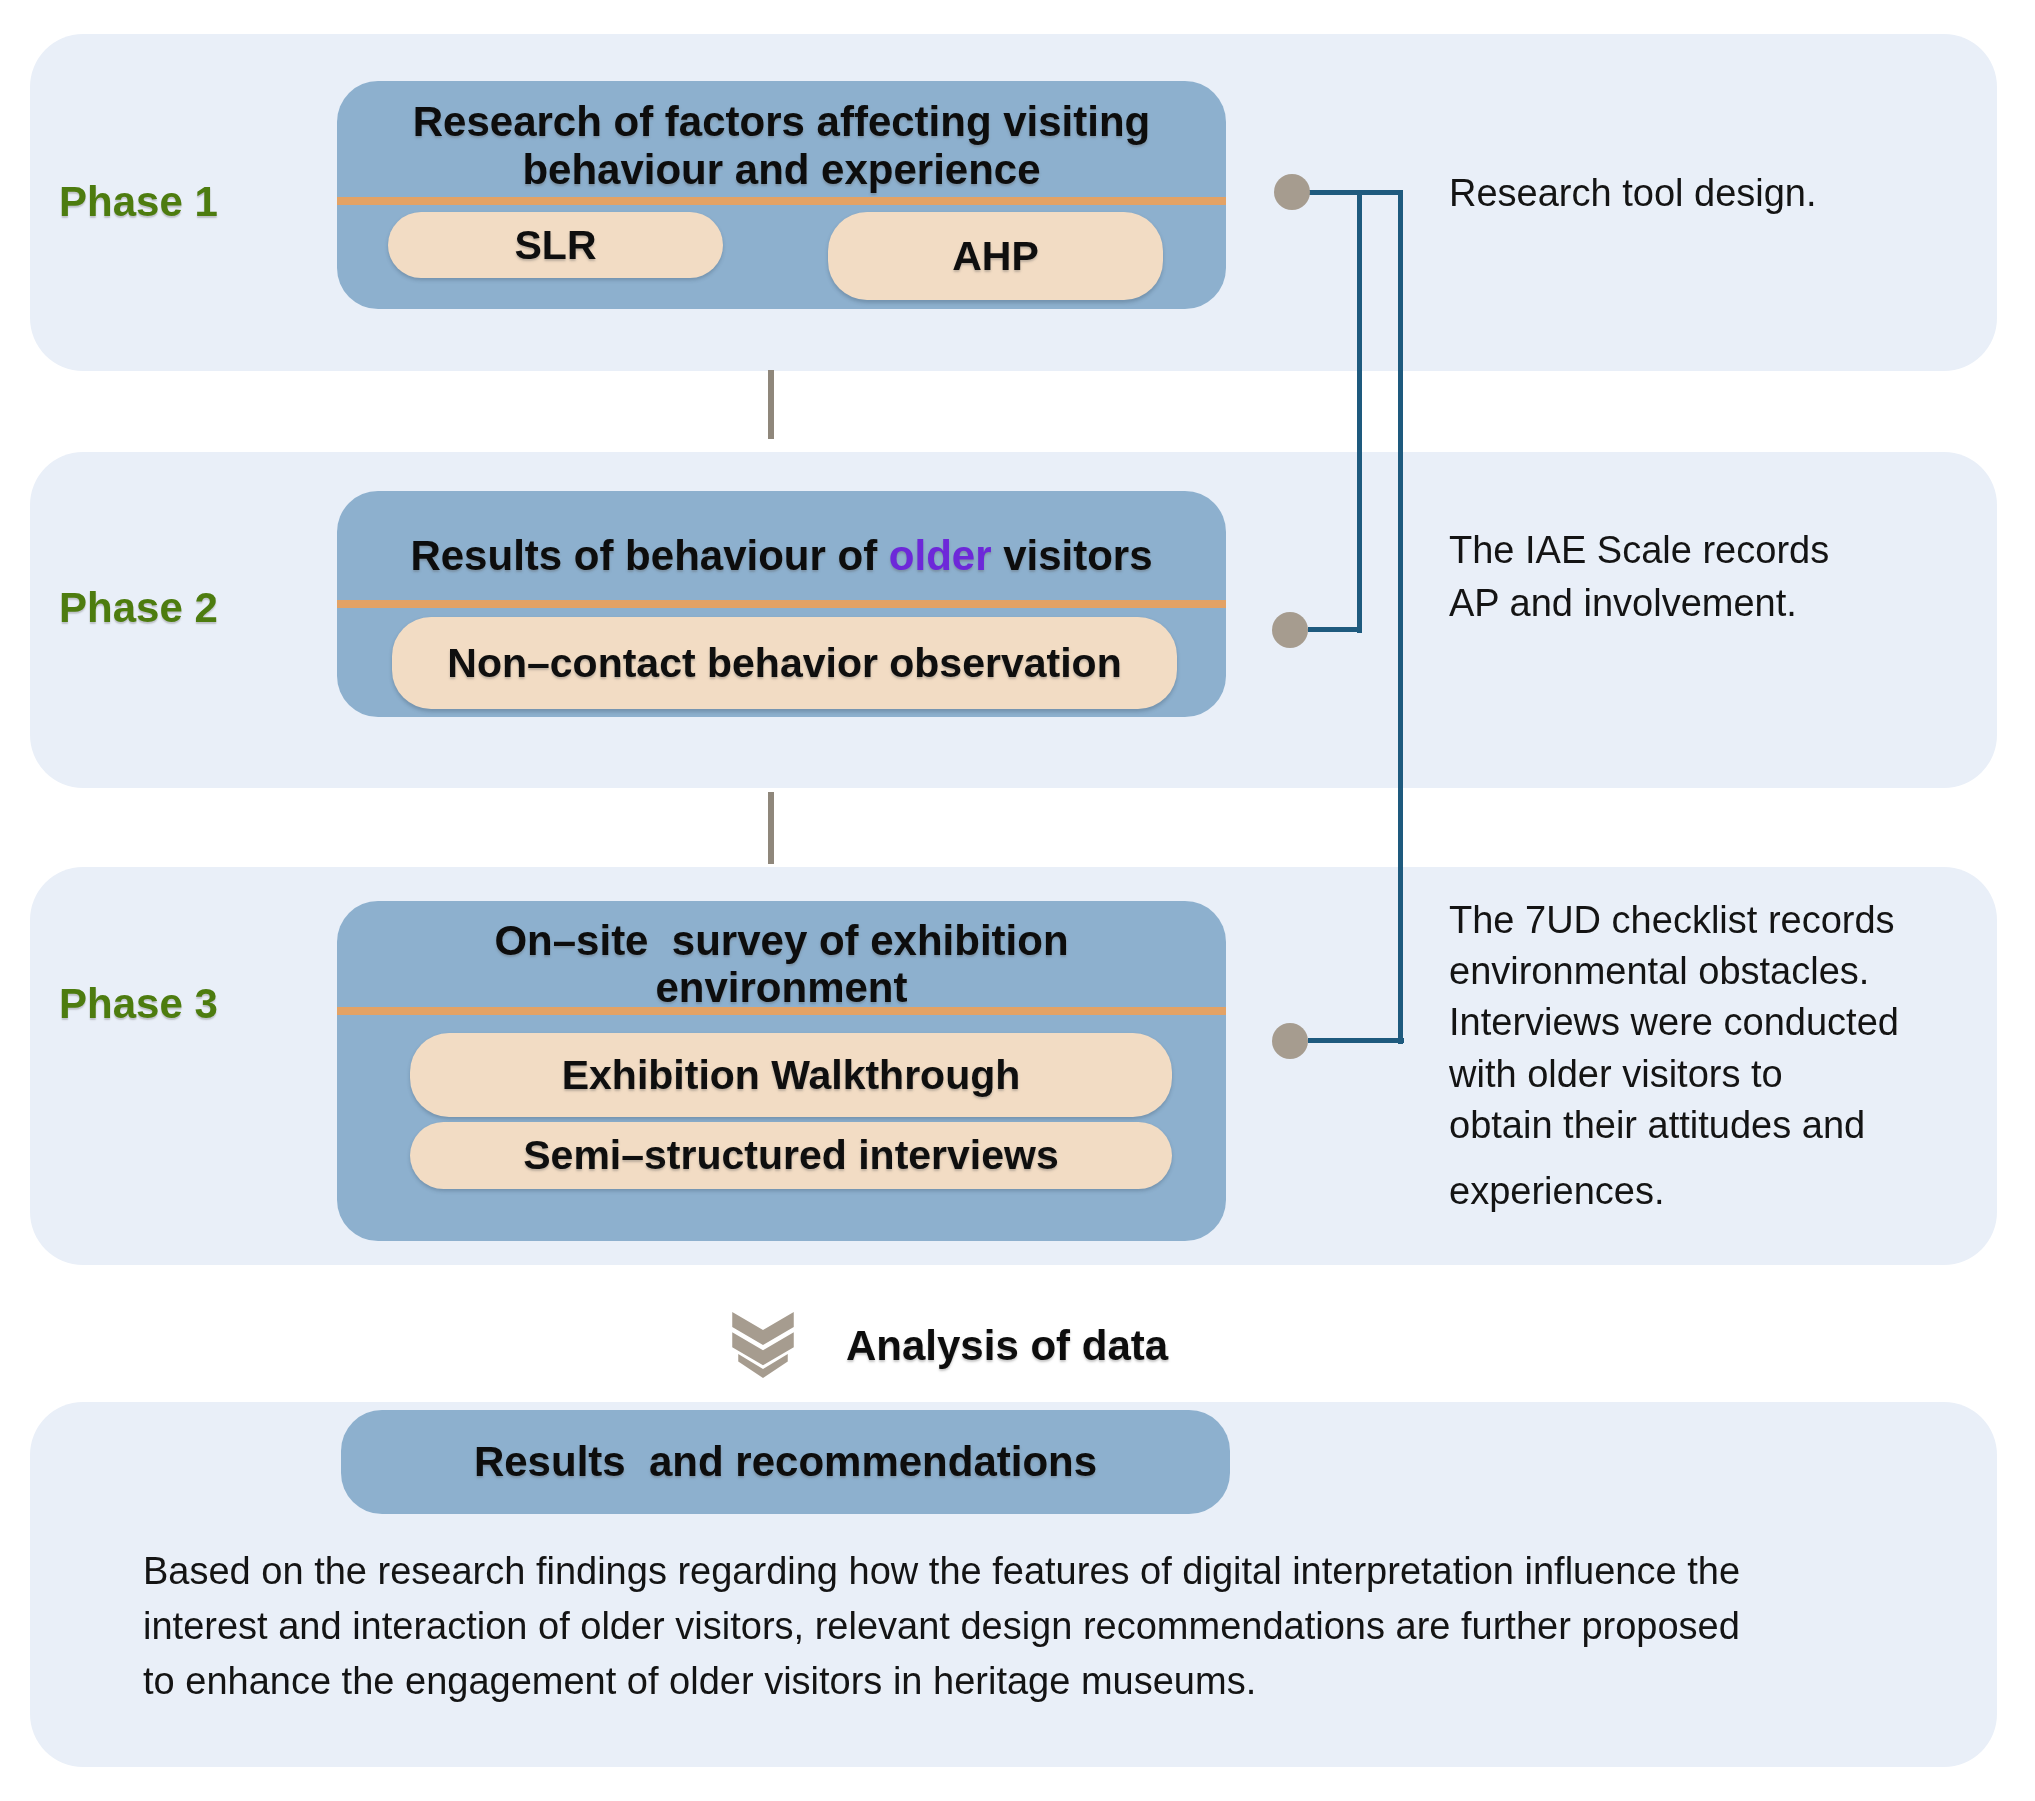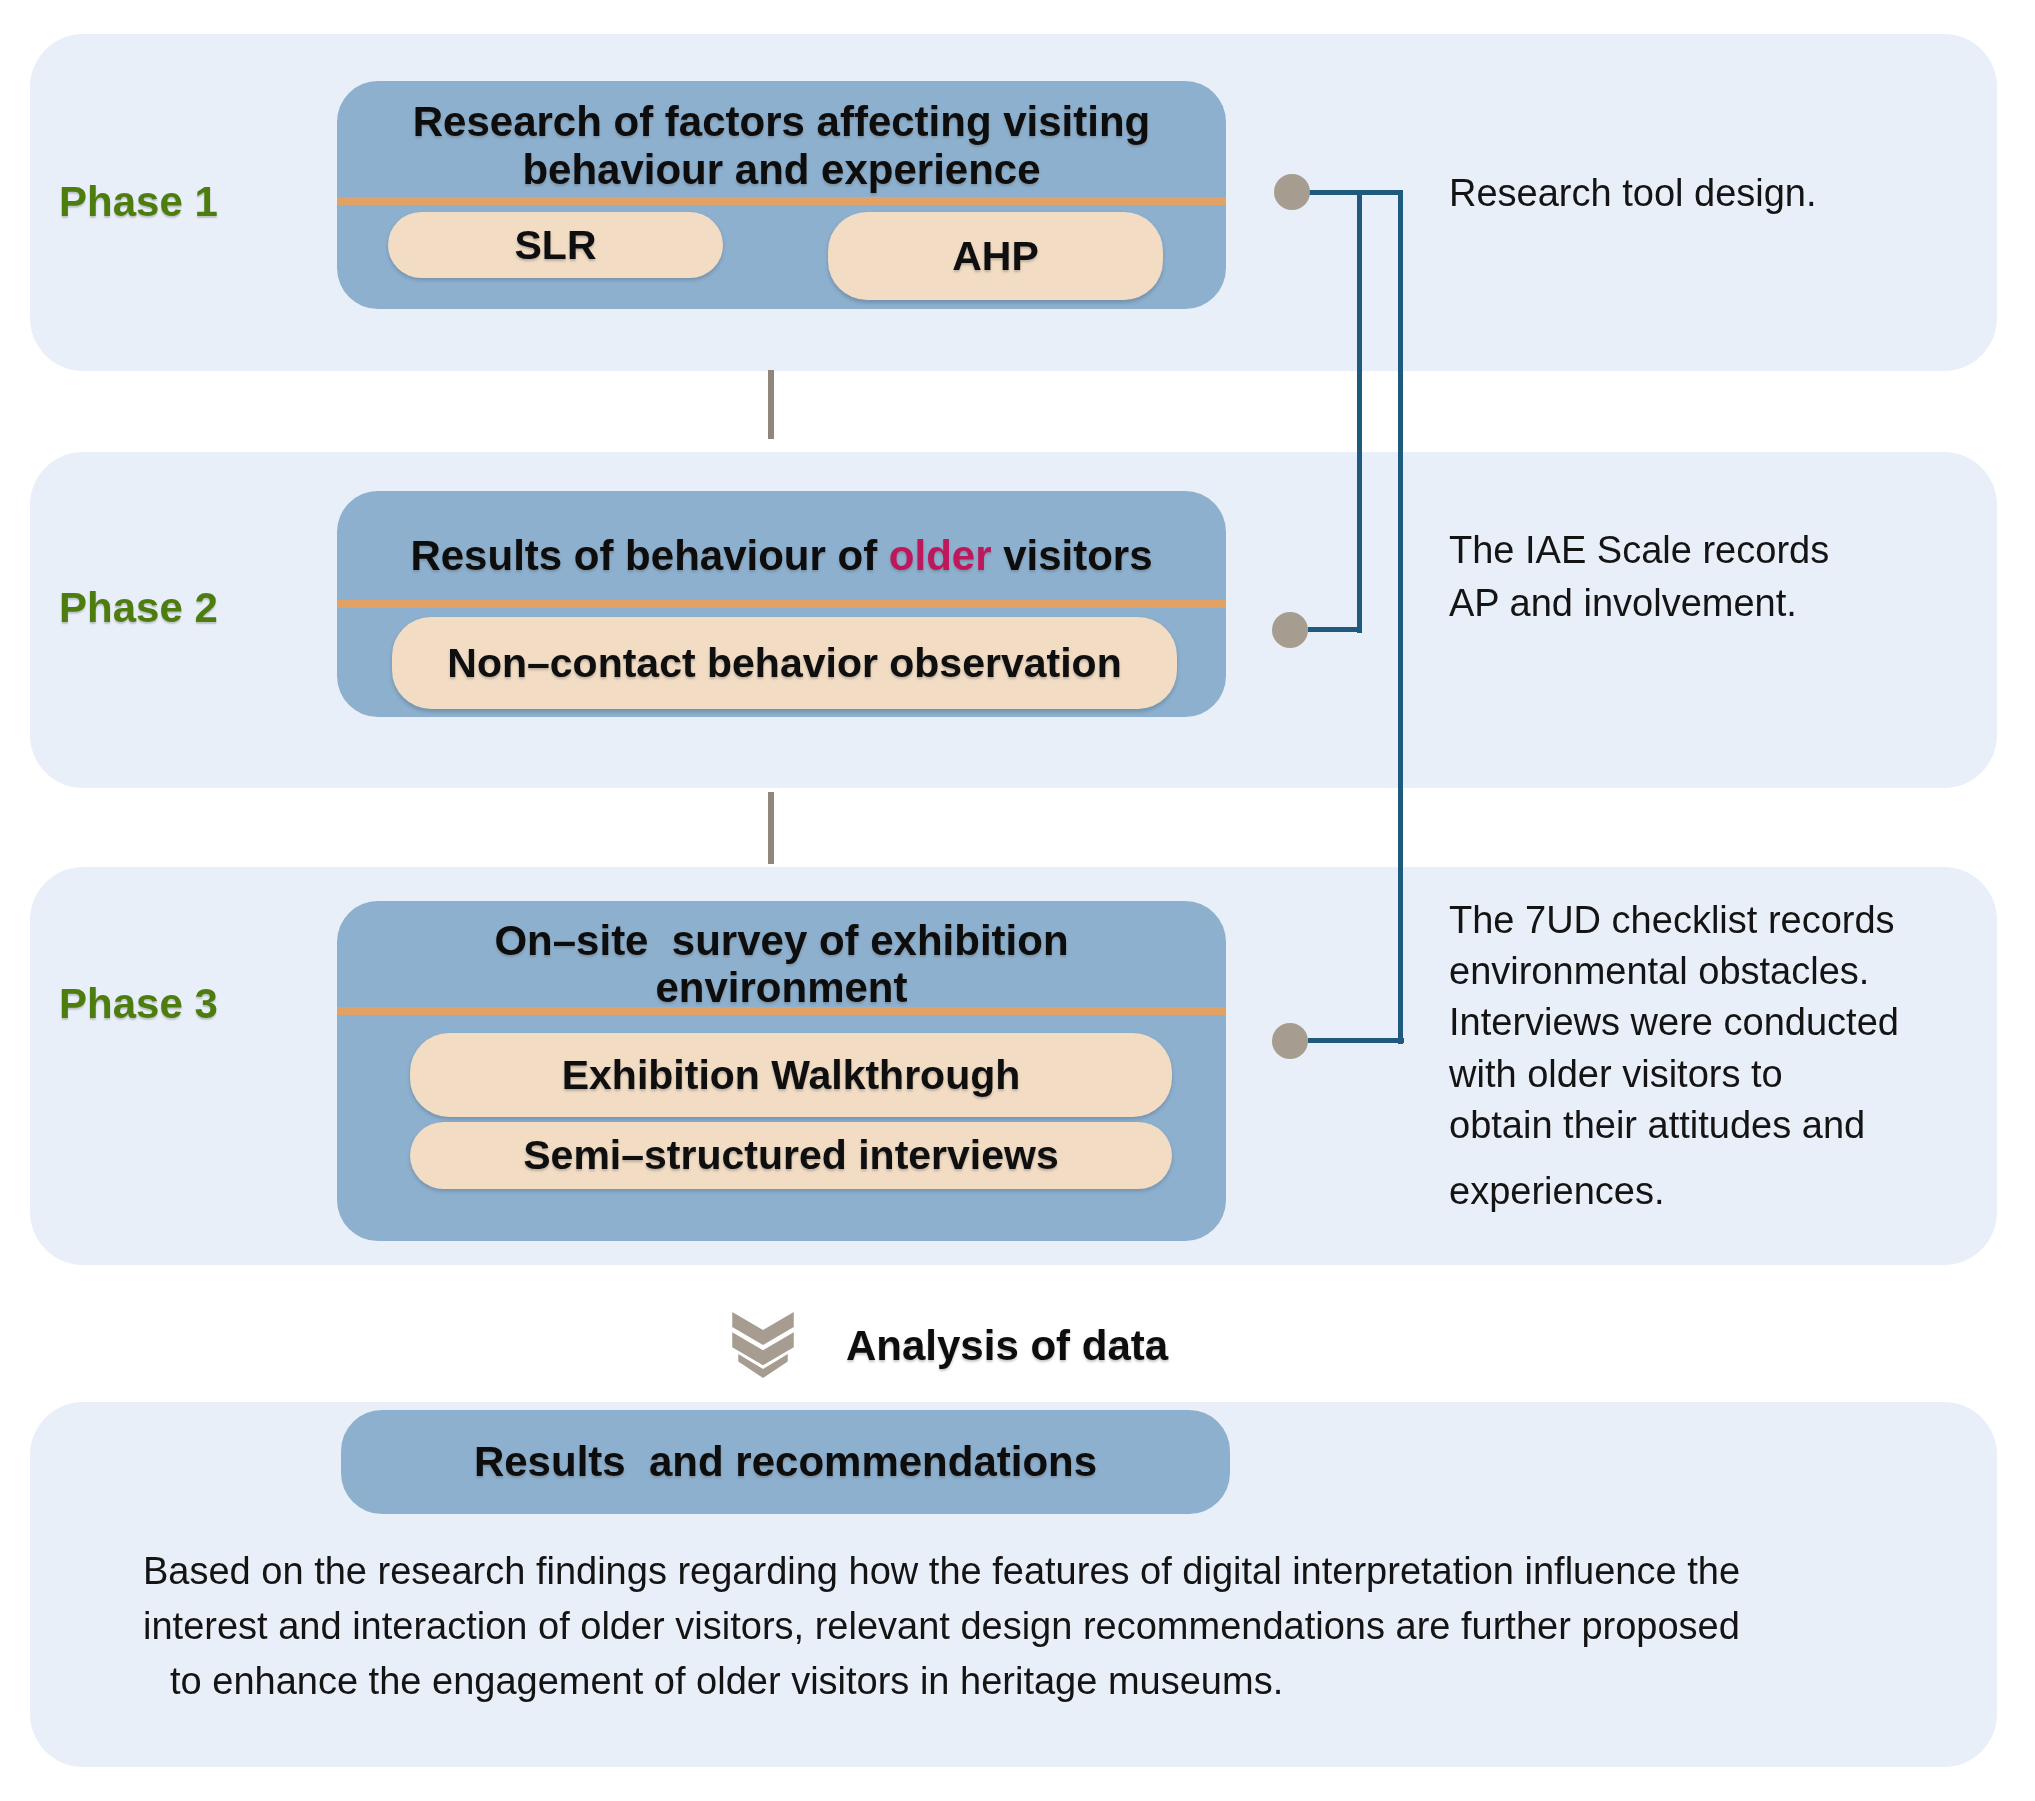--- a/index.html
+++ b/index.html
@@ -16,21 +16,21 @@
             white-space:pre;}
   .phaselabel{position:absolute;left:59px;font-size:42px;font-weight:bold;color:#4d7c0f;
               text-shadow:0 1.5px 1.5px rgba(90,90,90,0.3);}
   .ann{position:absolute;left:1449px;font-size:38px;color:#141414;white-space:nowrap;}
   .dot{position:absolute;width:36px;height:36px;border-radius:50%;background:#a69c8f;}
   .cline{position:absolute;background:#1e5a7e;}
   .sep{position:absolute;width:6px;background:#8f877b;}
   .big-label{position:absolute;font-size:42px;font-weight:bold;color:#0d0d0d;
              text-shadow:0 2.3px 2.3px rgba(90,90,90,0.35);white-space:pre;}
   .para-line{position:absolute;left:143px;font-size:38px;color:#141414;white-space:nowrap;}
-  .hl{color:#be185d;}
+  .hl{color:#6d28d9;}
 </style>
 </head>
 <body>
 
 <div id="canvas">
 
   <div class="panel" style="top:34px;height:337px;"></div>
   <div class="phaselabel" style="top:178px;">Phase 1</div>
   <div class="bluebox" style="top:81px;height:228px;"></div>
   <div class="boxtitle" style="top:98px;">Research of factors affecting visiting</div>
@@ -87,16 +87,16 @@
   </svg>
   <div class="big-label" style="left:846px;top:1322px;">Analysis of data</div>
 
   <div class="panel" style="top:1402px;height:365px;"></div>
   <div class="bluebox" style="left:341px;top:1410px;width:889px;height:104px;display:flex;align-items:center;justify-content:center;">
     <span class="big-label" style="position:static;">Results  and recommendations</span>
   </div>
 
   <div class="para-line" style="top:1550px;">Based on the research findings regarding how the features of digital interpretation influence the</div>
   <div class="para-line" style="top:1605px;">interest and interaction of older visitors, relevant design recommendations are further proposed</div>
-  <div class="para-line" style="top:1660px;margin-left:27px;">to enhance the engagement of older visitors in heritage museums.</div>
+  <div class="para-line" style="top:1660px;">to enhance the engagement of older visitors in heritage museums.</div>
 
 </div>
 
 
 </body></html>

